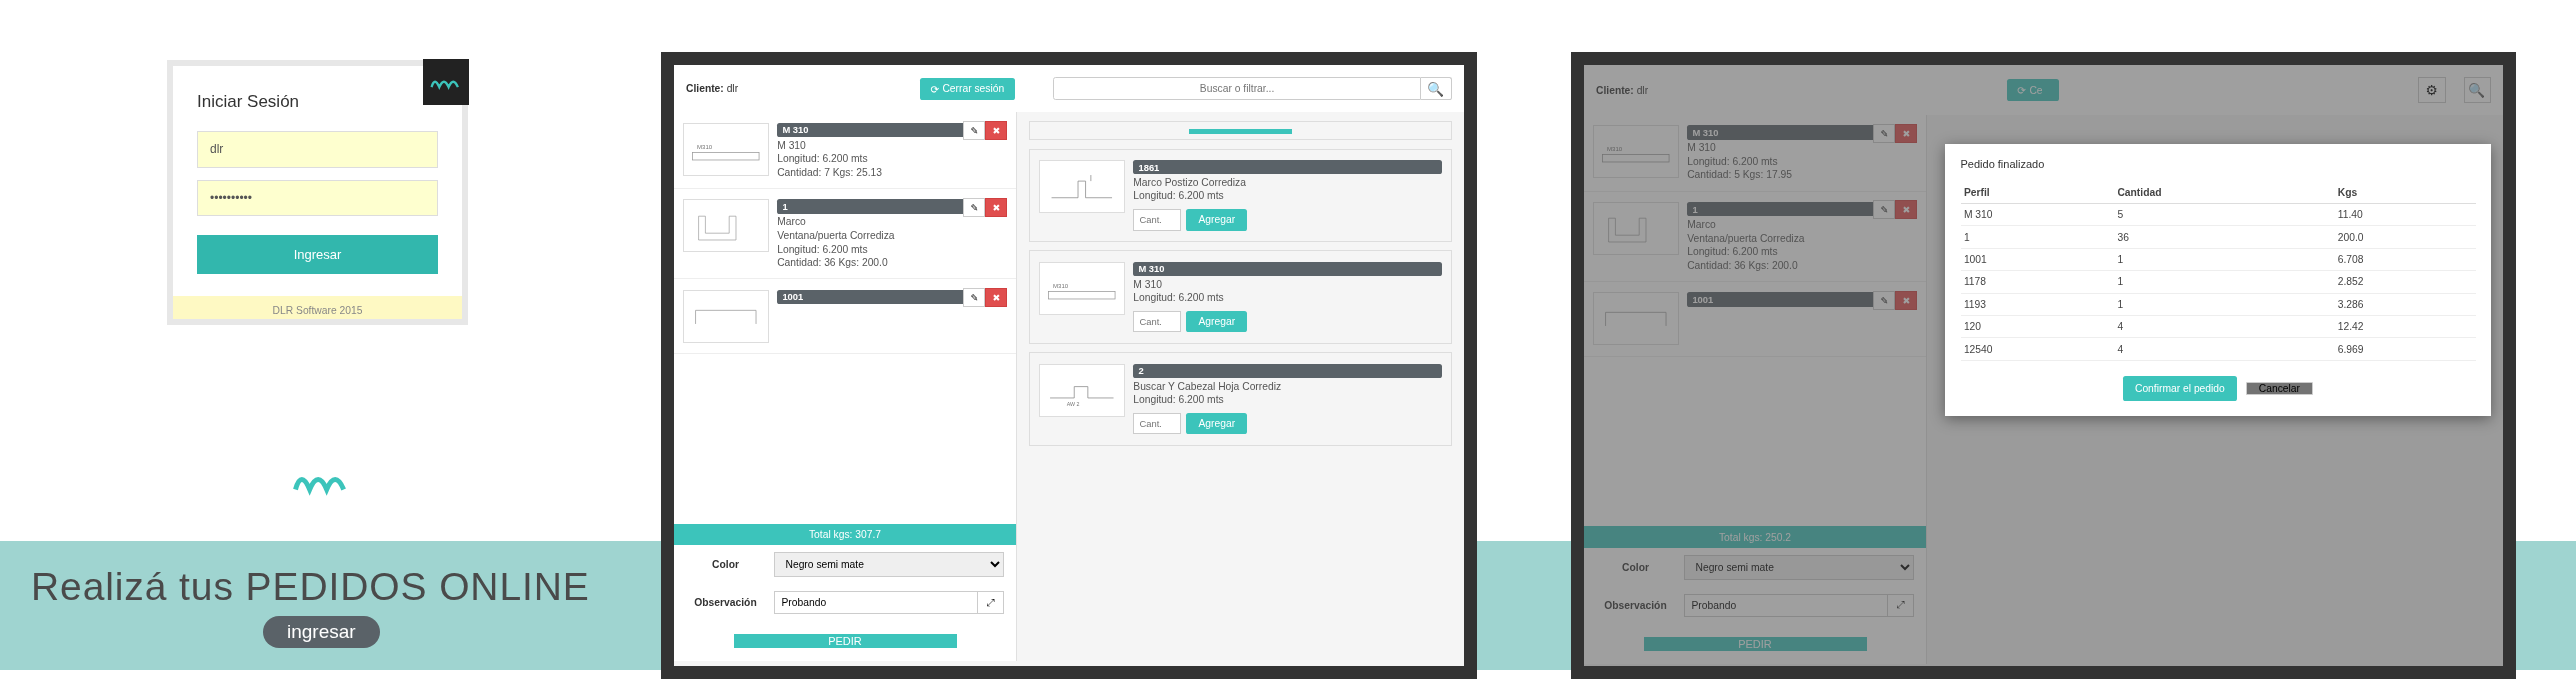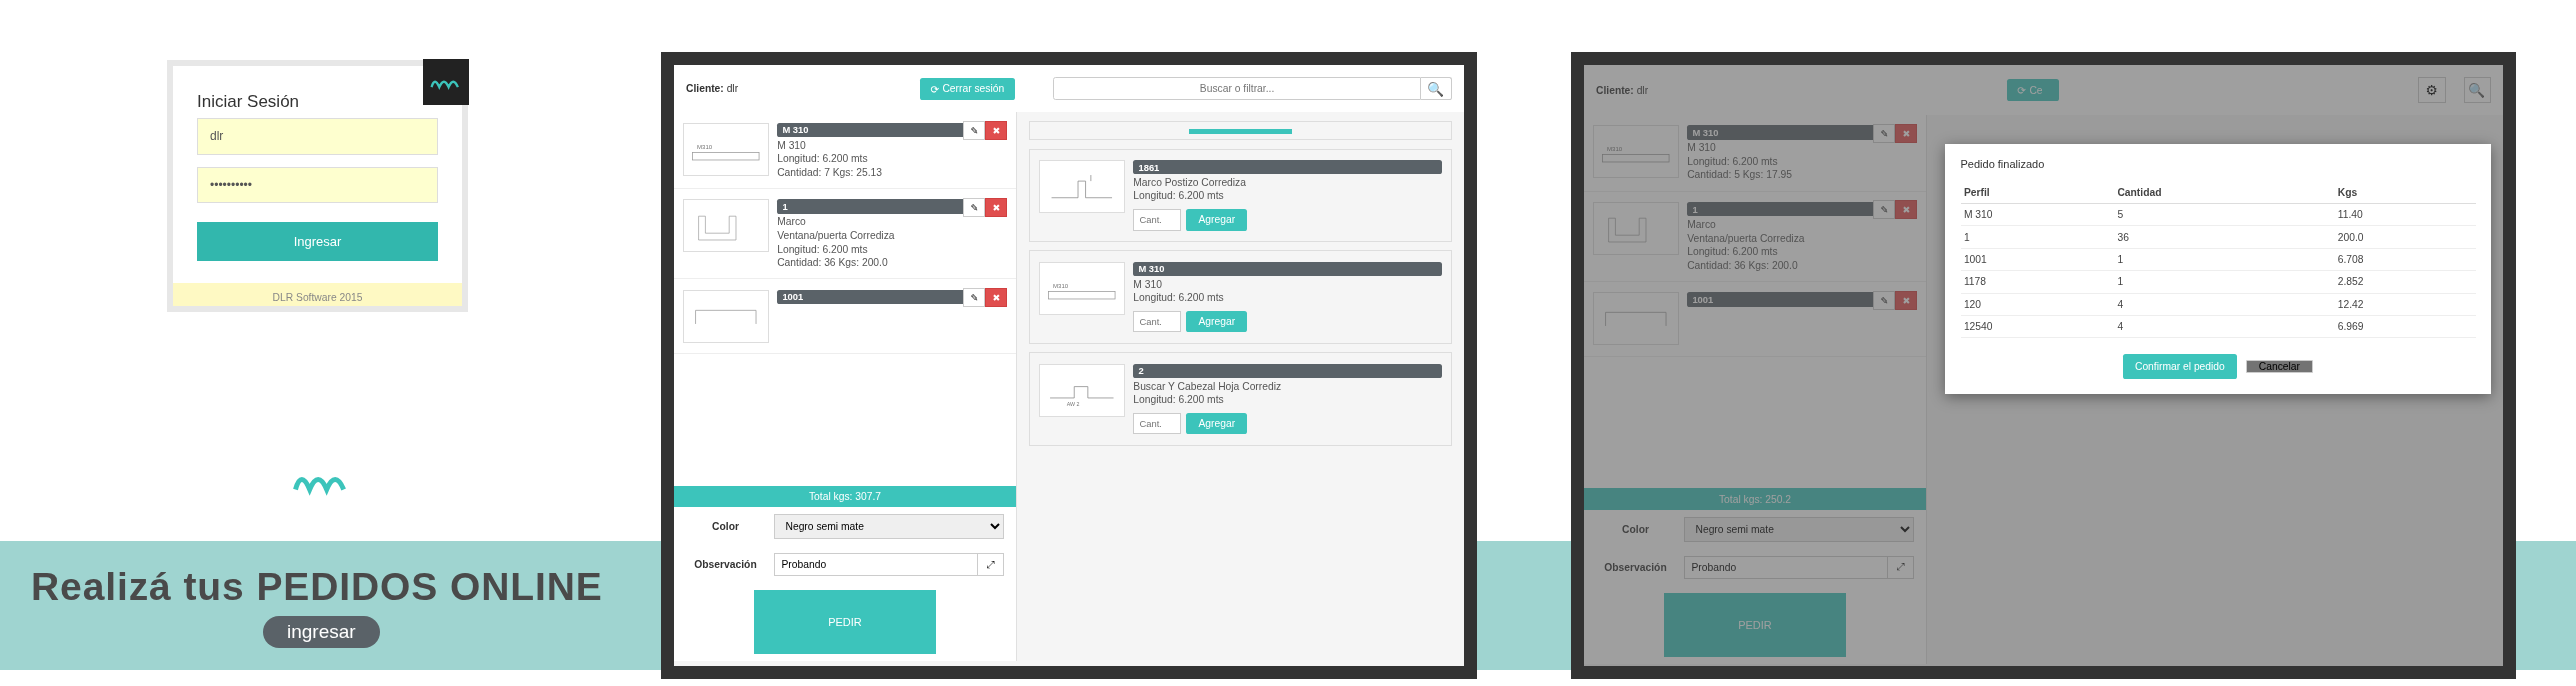--- a/index.html
+++ b/index.html
@@ -7,31 +7,31 @@
   .teal-btn { background:#3cc4bb; color:#fff; border:none; padding:5.2px 12px; border-radius:2.6px; cursor:pointer; font-size:10.3px; }
   .badge { display:inline-block; background:#5a6268; color:#fff; font-size:9.4px; font-weight:bold; padding:1.7px 5.2px; border-radius:2.6px; }
   .icon-btn { width:22px; height:19px; border:0.9px solid #ccc; background:#fff; display:inline-flex; align-items:center; justify-content:center; font-size:9.4px; }
   .icon-btn.del { background:#e04e4e; color:#fff; border-color:#d04040; }
   .searchbox { border:0.9px solid #ccc; padding:5.2px 6.9px; font-size:10.3px; border-radius:2.6px 0 0 2.6px;text-align:center; }
 
   
   #login-panel { position:absolute; left:167px; top:60px; width:301px; border:6.9px solid #e7e7e7; padding:26px 24px 6.9px 24px; background:#fff; }
   #login-panel .brand { position:absolute; top:-6.9px; right:-6.9px; width:46px; height:46px; background:#222; display:flex; align-items:center; justify-content:center; }
   #login-panel .brand svg { width:31px; height:19px; }
-  #login-panel h2 { font-size:17px; font-weight:normal; color:#333; margin-bottom:6px; }
+  #login-panel h2 { font-size:17px; font-weight:normal; color:#333; margin-bottom:19px; }
   #login-panel input { width:100%; background:#feffcf; border:0.9px solid #ddd; padding:10.3px 12px; margin-bottom:12px; font-size:12px; color:#555; }
   #login-panel button.ing { width:100%; background:#32b7ad; color:#fff; border:none; padding:12px 0; font-size:13px; margin-top:6.9px; margin-bottom:22px; cursor:pointer; }
   #login-panel .foot { text-align:center; color:#888; font-size:10.3px; padding:8.6px 0 3.4px 0; background:#fef9c3; margin:0 -24px -6.9px -24px; }
 
   #logo-small { position:absolute; left:292px; top:464px; }
   #logo-small svg { width:58px; height:34px; }
 
   
   #banner { position:absolute; left:0; top:541px; width:100%; height:129px; background:#9fd4d0; display:flex; flex-direction:column; align-items:flex-start; padding-left:31px; padding-top:24px; z-index:-1; }
-  #banner h1 { font-size:39px; font-weight:700; color:#4a4a4a; letter-spacing:0.9px; }
+  #banner h1 { font-size:39px; font-weight:400; color:#4a4a4a; letter-spacing:0.9px; }
   #banner .pill { margin-top:6.9px; margin-left:232px; background:#5a6268; color:#fff; font-size:19px; padding:5.2px 24px; border-radius:17px; }
 
   
   .app-frame { position:absolute; border:13.7px solid #333; background:#f5f5f5; overflow:hidden; }
   #panel2 { left:661px; top:52px; width:816px; height:627px; }
   #panel3 { left:1571px; top:52px; width:945px; height:627px; }
 
   .topbar { display:flex; align-items:center; gap:18px; padding:12px 12px; background:#fff; }
   .topbar .client { font-size:10.3px; color:#333; }
   .topbar .client b { font-weight:bold; }
@@ -52,21 +52,21 @@
   .actions { display:flex; gap:0; position:absolute; top:8.6px; right:8.6px; }
   .add-row { display:flex; gap:5.2px; margin-top:5.2px; }
   .add-row input { width:48px; border:0.9px solid #ccc; padding:3.4px 5.2px; font-size:9.4px; }
 
   .total-bar { background:#3cc4bb; color:#fff; text-align:center; font-size:10.3px; padding:5.2px 0; }
   .form-row { display:flex; align-items:center; gap:8.6px; padding:6.9px 12px; font-size:10.3px; }
   .form-row label { width:79px; text-align:center; color:#333; font-weight:bold; font-size:10.3px; }
   .form-row select, .form-row input.obs { flex:1; border:0.9px solid #ccc; padding:5.2px 6.9px; font-size:10.3px; }
   .obs-group { flex:1; display:flex; }
   .obs-group .exp { width:26px; border:0.9px solid #ccc; border-left:none; display:flex; align-items:center; justify-content:center;}
-  .pedir { width:182px; margin:7px auto; display:block; background:#3cc4bb; color:#fff; border:none; padding:26px 0; font-size:11px; }
+  .pedir { width:223px; margin:13px auto; display:block; background:#3cc4bb; color:#fff; border:none; padding:1px 0; font-size:11px; }
 
   
   #panel3 .overlay { position:absolute; inset:0; background:rgba(80,80,80,0.55); }
   .modal { position:absolute; top:79px; right:12px; left:361px; background:#fff; box-shadow:0 3.4px 13.7px rgba(0,0,0,0.4); padding:13.7px 15.5px 15.5px 15.5px; }
   .modal h3 { font-size:11px; font-weight:normal; color:#333; margin-bottom:12px; }
   .modal table { width:100%; border-collapse:collapse; font-size:10.3px; color:#444; }
   .modal th { text-align:left; font-weight:bold; padding:5.2px 3.4px; border-bottom:0.9px solid #ddd; }
   .modal td { padding:5.2px 3.4px; border-bottom:0.9px solid #eee; }
   .modal .btns { text-align:center; margin-top:15.5px; }
   .modal .btns button.conf { background:#3cc4bb; color:#fff; border:none; padding:6.9px 12px; font-size:10.3px; border-radius:2.6px; }
@@ -386,20 +386,25 @@
             <td>1001</td>
             <td>1</td>
             <td>6.708</td>
           </tr>
           <tr>
             <td>1178</td>
             <td>1</td>
             <td>2.852</td>
           </tr>
           <tr>
+            <td>1193</td>
+            <td>1</td>
+            <td>3.286</td>
+          </tr>
+          <tr>
             <td>120</td>
             <td>4</td>
             <td>12.42</td>
           </tr>
           <tr>
             <td>12540</td>
             <td>4</td>
             <td>6.969</td>
           </tr>
         </tbody>

